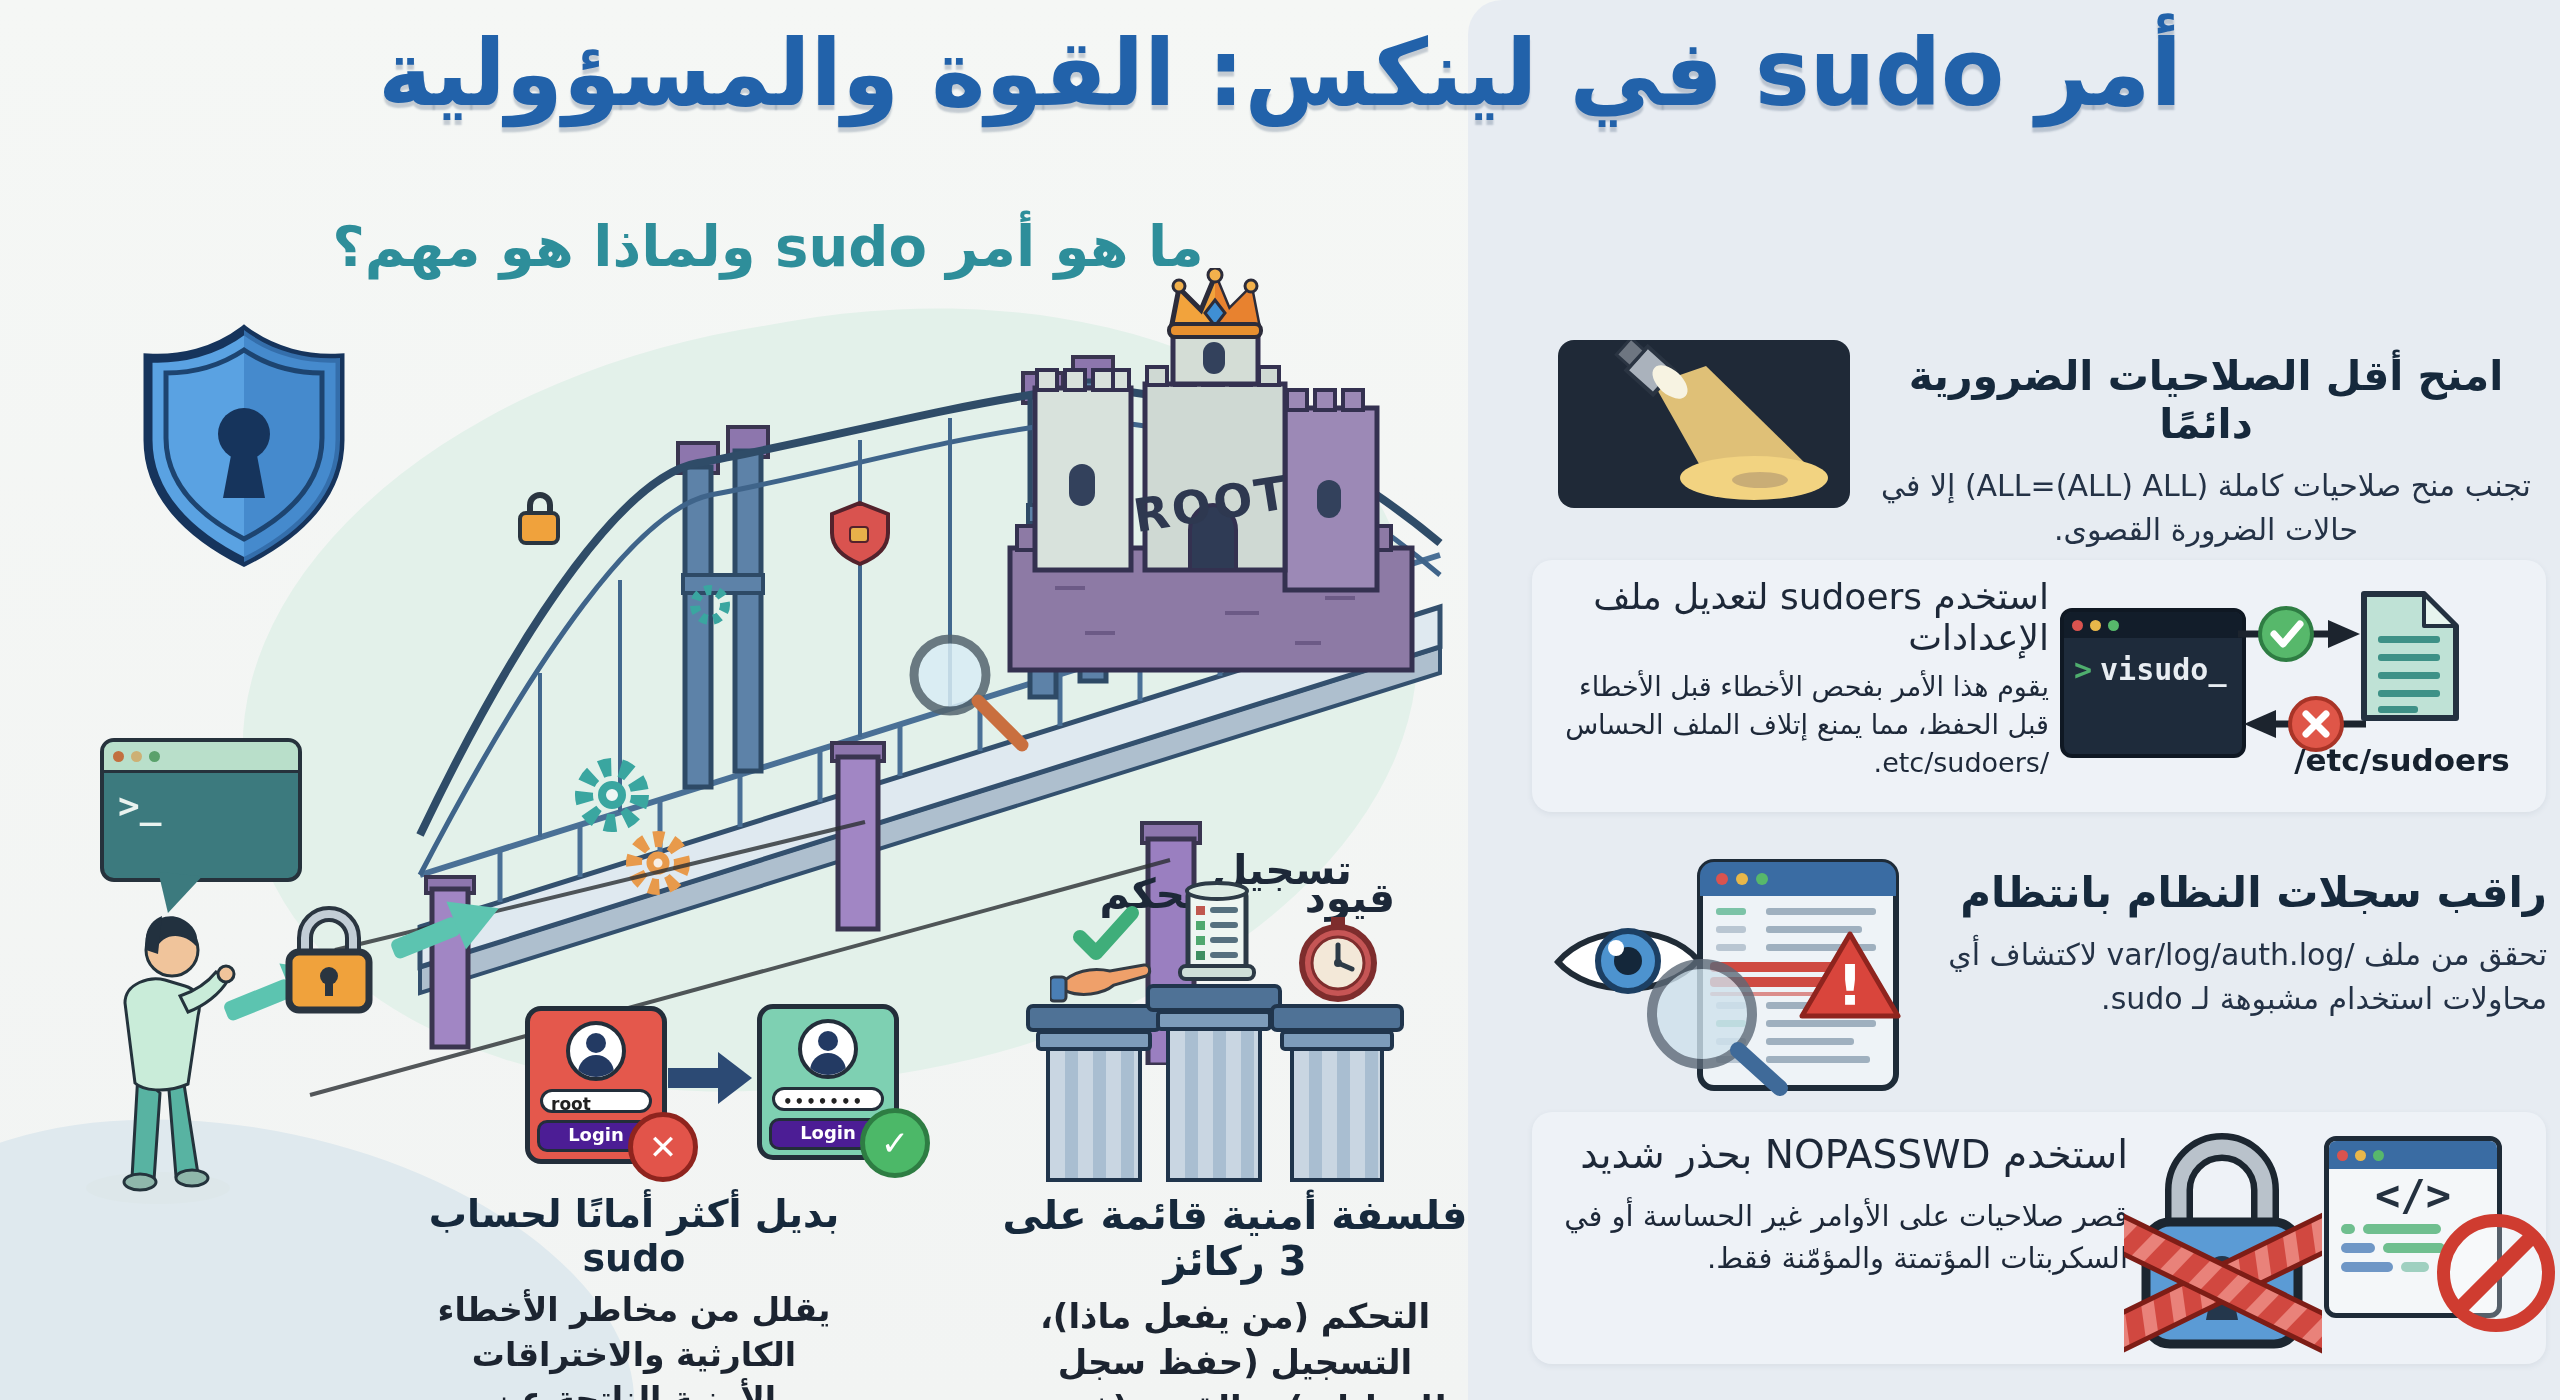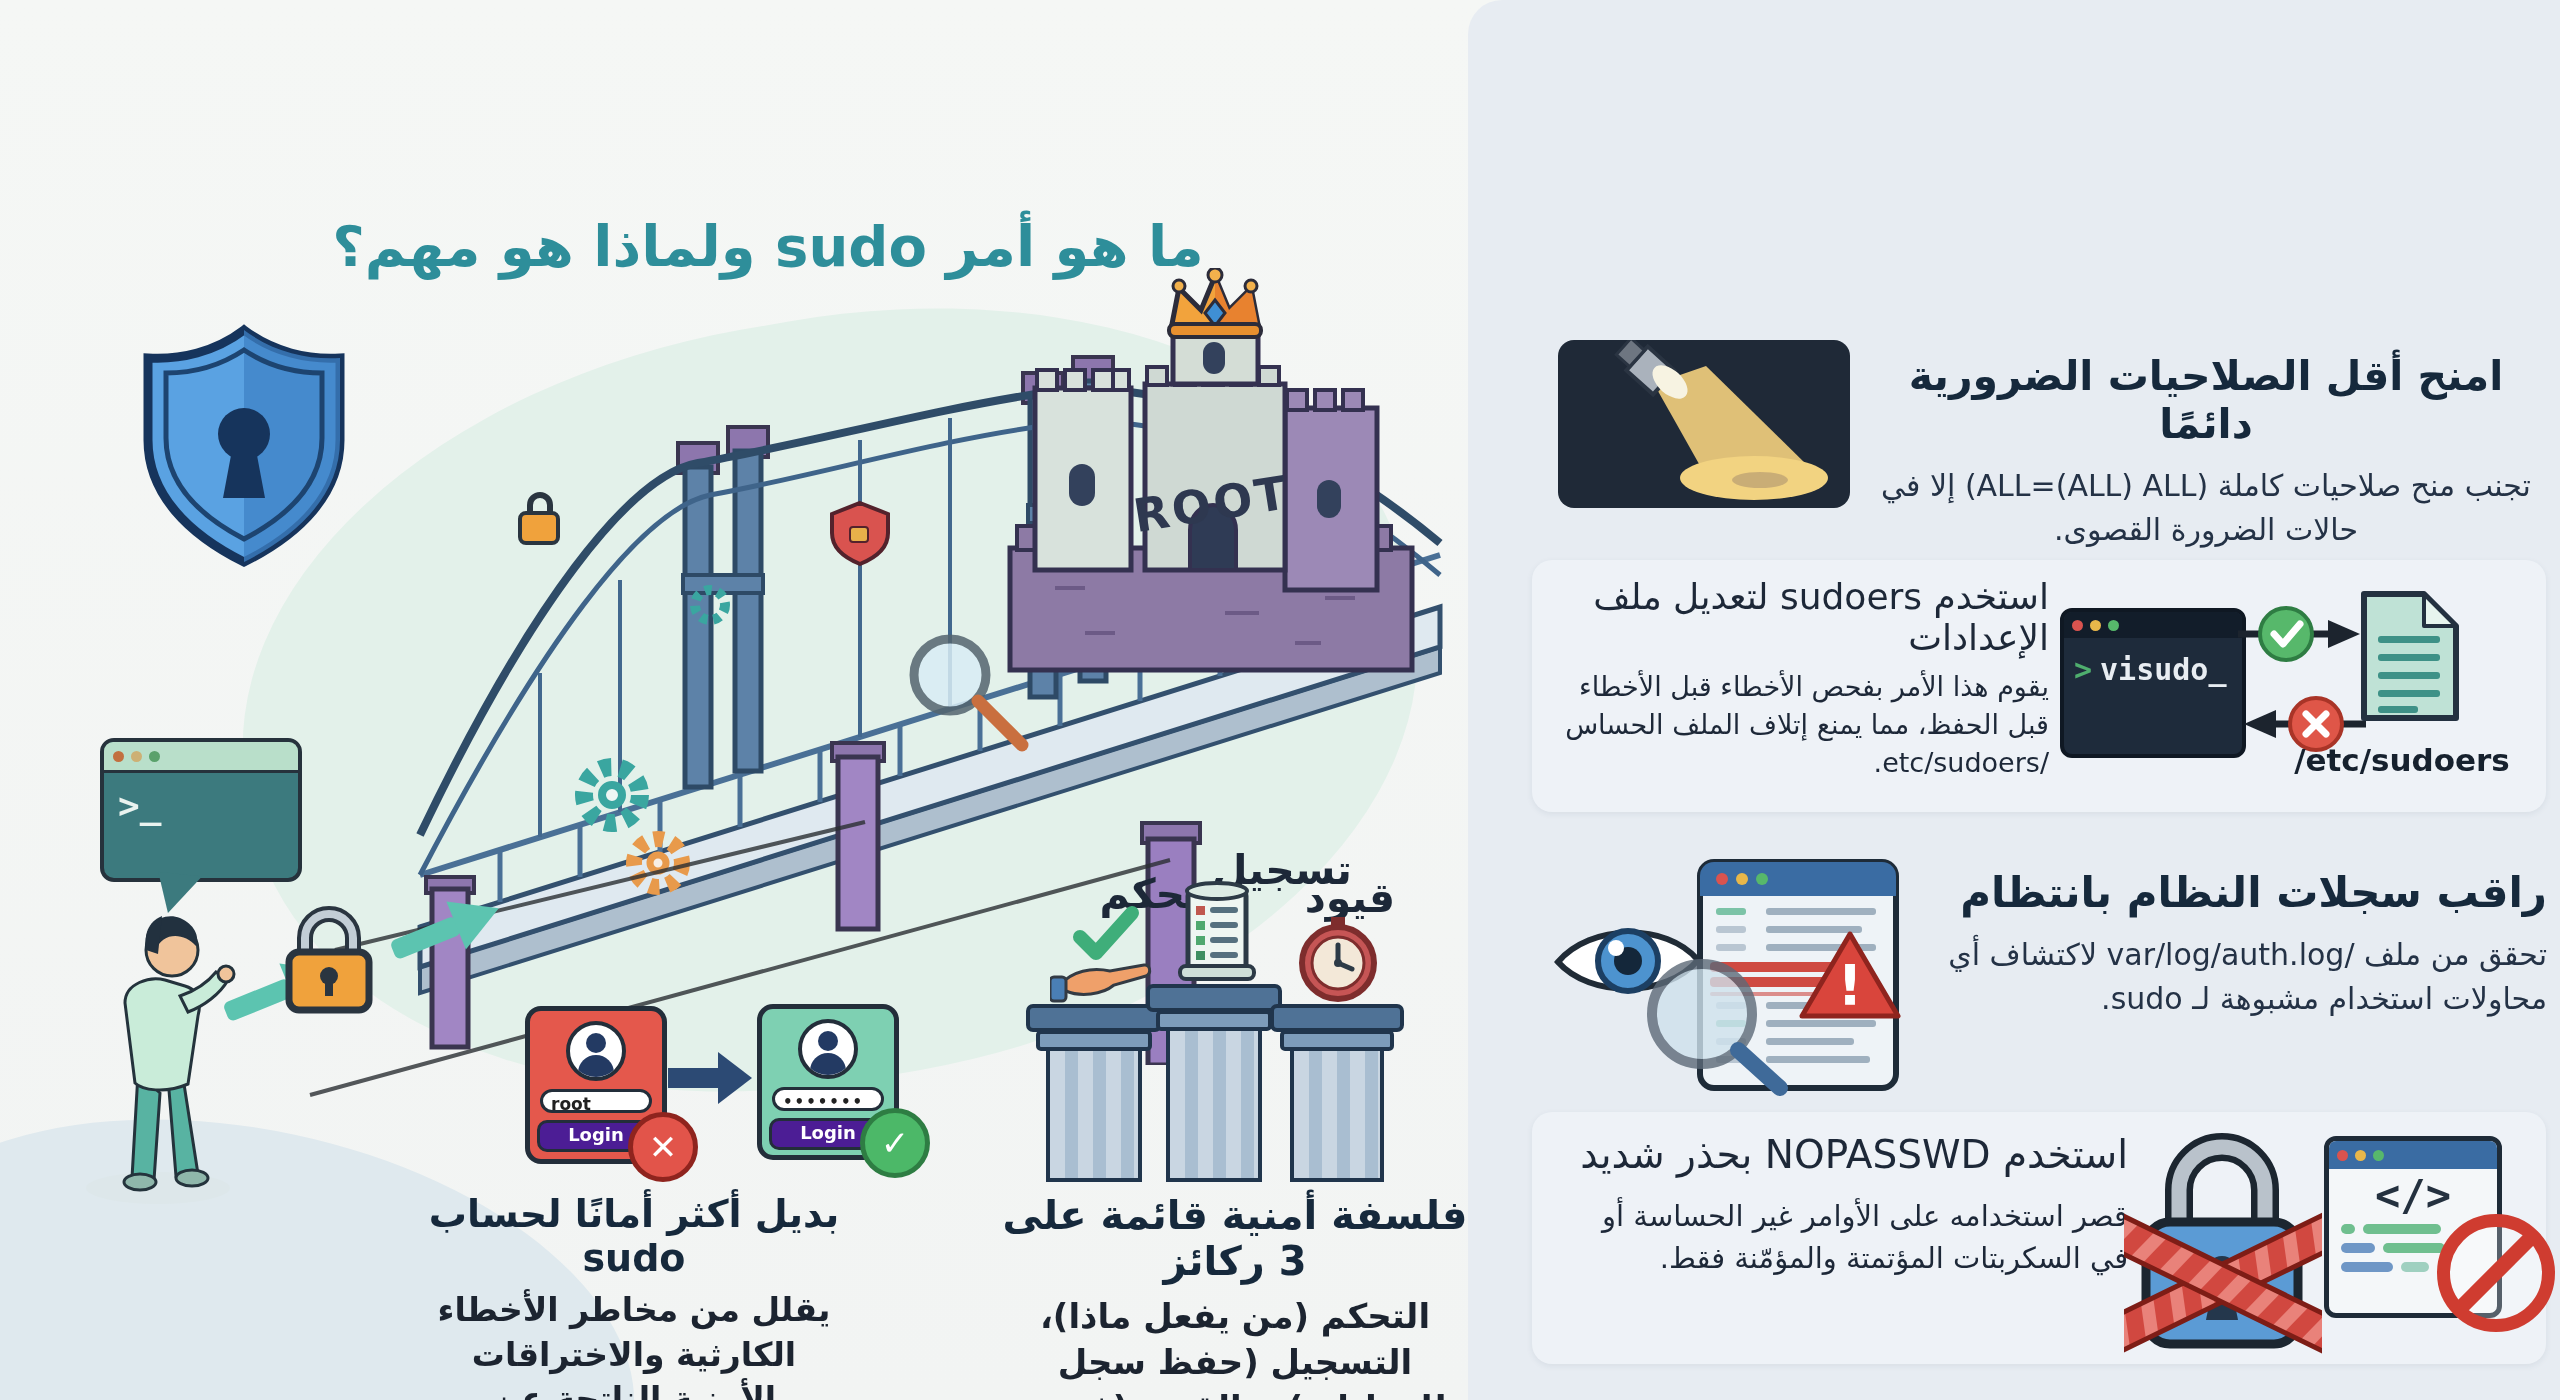--- a/index.html
+++ b/index.html
@@ -124,20 +124,21 @@
 </style>
 </head>
 <body>
 
 <div class="stage">
 
   <div class="right-panel"></div>
   <div class="blob"></div>
   <div class="wave"></div>
 
+  <div class="main-title">أمر sudo في لينكس: القوة والمسؤولية</div>
   <div class="left-heading">ما هو أمر sudo ولماذا هو مهم؟</div>
 
   <svg class="abs" style="left:128px;top:322px;z-index:4" width="232" height="248" viewBox="0 0 232 248">
     <path d="M116 8 C145 30 180 38 212 36 L212 118 C212 172 172 212 116 240 C60 212 20 172 20 118 L20 36 C52 38 87 30 116 8 Z" fill="#5aa2e2" stroke="#16345c" stroke-width="9"></path>
     <path d="M116 8 C145 30 180 38 212 36 L212 118 C212 172 172 212 116 240 Z" fill="#3f82c6" opacity=".75"></path>
     <path d="M116 28 C140 44 168 51 194 51 L194 116 C194 160 162 193 116 217 C70 193 38 160 38 116 L38 51 C64 51 92 44 116 28 Z" fill="none" stroke="#1d4470" stroke-width="5"></path>
     <circle cx="116" cy="112" r="26" fill="#16345c"></circle>
     <path d="M104 128 L95 176 L137 176 L128 128 Z" fill="#16345c"></path>
   </svg>
 
@@ -470,21 +471,21 @@
     </g>
   </svg>
   <div class="tb bp3-text">
     <div class="t">راقب سجلات النظام بانتظام</div>
     <div class="b">تحقق من ملف /var/log/auth.log لاكتشاف أي محاولات استخدام مشبوهة لـ sudo.</div>
   </div>
 
   <div class="card" id="bp4-card">
     <div class="bp4-text">
       <div class="t">استخدم NOPASSWD بحذر شديد</div>
-      <div class="b">قصر استخدامه على الأوامر غير الحساسة أو في السكربتات المؤتمتة والمؤمّنة فقط.</div>
+      <div class="b">قصر صلاحيات على الأوامر غير الحساسة أو في السكربتات المؤتمتة والمؤمّنة فقط.</div>
     </div>
     <svg style="position:absolute;left:592px;top:8px" width="198" height="238" viewBox="0 0 198 238">
       <defs>
         <pattern id="tape" width="30" height="36" patternUnits="userSpaceOnUse" patternTransform="rotate(18)">
           <rect width="30" height="36" fill="#d14840"></rect>
           <rect width="13" height="36" fill="#e9827a"></rect>
         </pattern>
       </defs>
       <path d="M55 108 V70 a43 43 0 0 1 86 0 v38" fill="none" stroke="#1c2630" stroke-width="28"></path>
       <path d="M55 108 V70 a43 43 0 0 1 86 0 v38" fill="none" stroke="#b9c2cb" stroke-width="15"></path>

